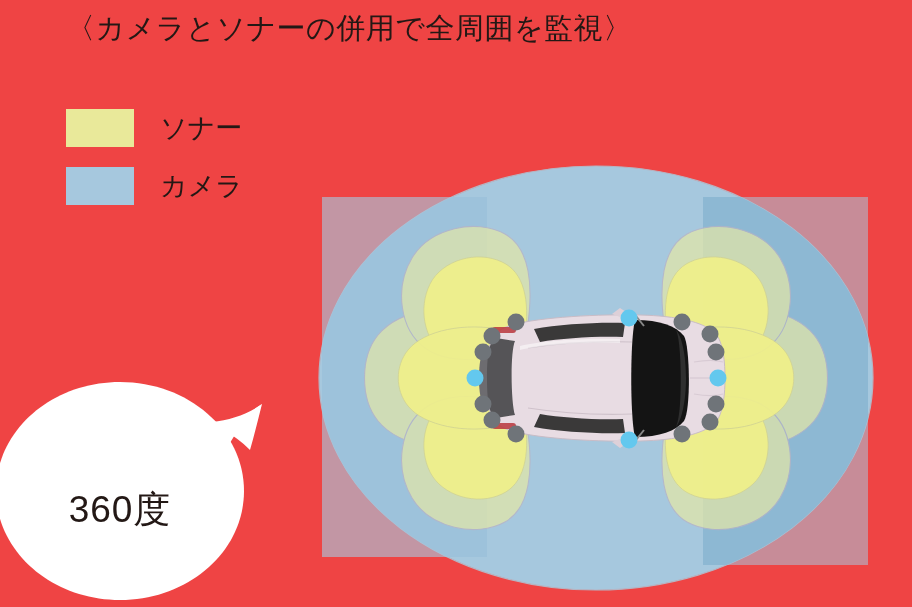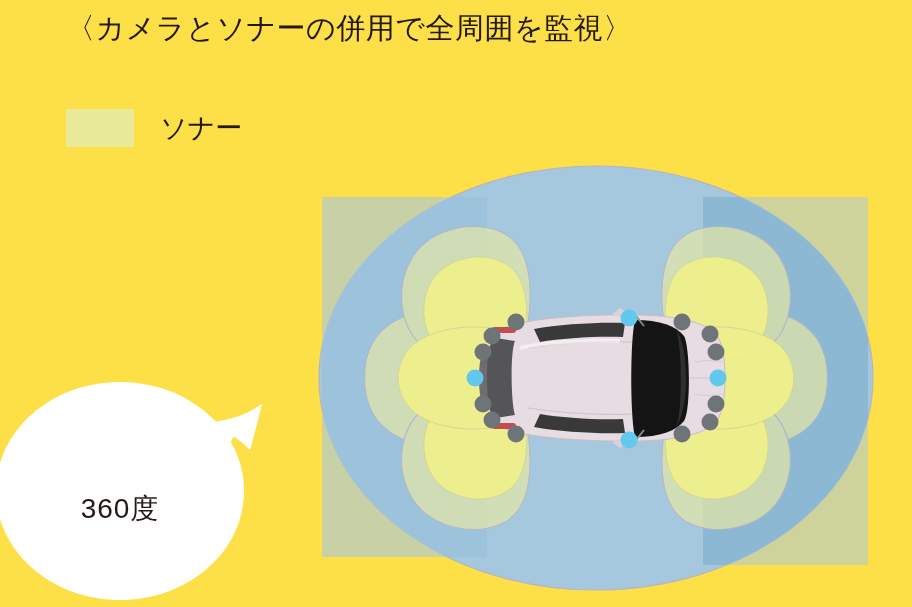--- a/index.html
+++ b/index.html
@@ -5,21 +5,21 @@
   * { box-sizing: border-box; margin: 0; padding: 0; }
   html, body {
     width: 912px; height: 607px;
     background: #ebebeb;
     font-family: "Liberation Sans", "DejaVu Sans", sans-serif;
     overflow: hidden;
   }
   #root {
     position: relative;
     width: 912px; height: 607px;
-    background: #fde047;
+    background: #ef4444;
   }
 
   
   #title {
     position: absolute;
     left: 66px; top: 8px;
     font-size: 29px;
     line-height: 40px;
     color: #231815;
     letter-spacing: 0.5px;
@@ -72,21 +72,21 @@
     left: 0; top: 0;
     width: 268px; height: 226px;
     display: flex;
     flex-direction: column;
     align-items: center;
     justify-content: center;
     gap: 14px;
     color: #231815;
     pointer-events: none;
   }
-  .bubble-line { font-size: 28px; line-height: 1; letter-spacing: 1px; margin-top: 36px; }
+  .bubble-line { font-size: 37px; line-height: 1; letter-spacing: 1px; margin-top: 36px; }
 </style>
 </head>
 <body>
 
 <div id="root">
 
   <div id="title">〈カメラとソナーの併用で全周囲を監視〉</div>
 
   <div id="diagram">
     <svg width="912" height="607" viewBox="0 0 912 607" xmlns="http://www.w3.org/2000/svg">
@@ -227,20 +227,24 @@
         <circle cx="629" cy="318" r="8.5" fill="#63c8ee"></circle>
         <circle cx="629" cy="440" r="8.5" fill="#63c8ee"></circle>
       </g>
     </svg>
   </div>
 
   <div id="legend">
     <div class="legend-row">
       <div class="legend-swatch" style="background:#e9e99a"></div>
       <div class="legend-label">ソナー</div>
+    </div>
+    <div class="legend-row">
+      <div class="legend-swatch" style="background:#a6c8de"></div>
+      <div class="legend-label">カメラ</div>
     </div>
   </div>
 
   <div id="bubble-wrap">
     <svg width="300" height="230" viewBox="0 0 300 230" xmlns="http://www.w3.org/2000/svg">
       <path d="M134 4
                C 202 4, 258 52, 258 113
                C 258 174, 202 222, 134 222
                C 66 222, 10 174, 10 113
                C 10 52, 66 4, 134 4 Z" fill="#ffffff"></path>

